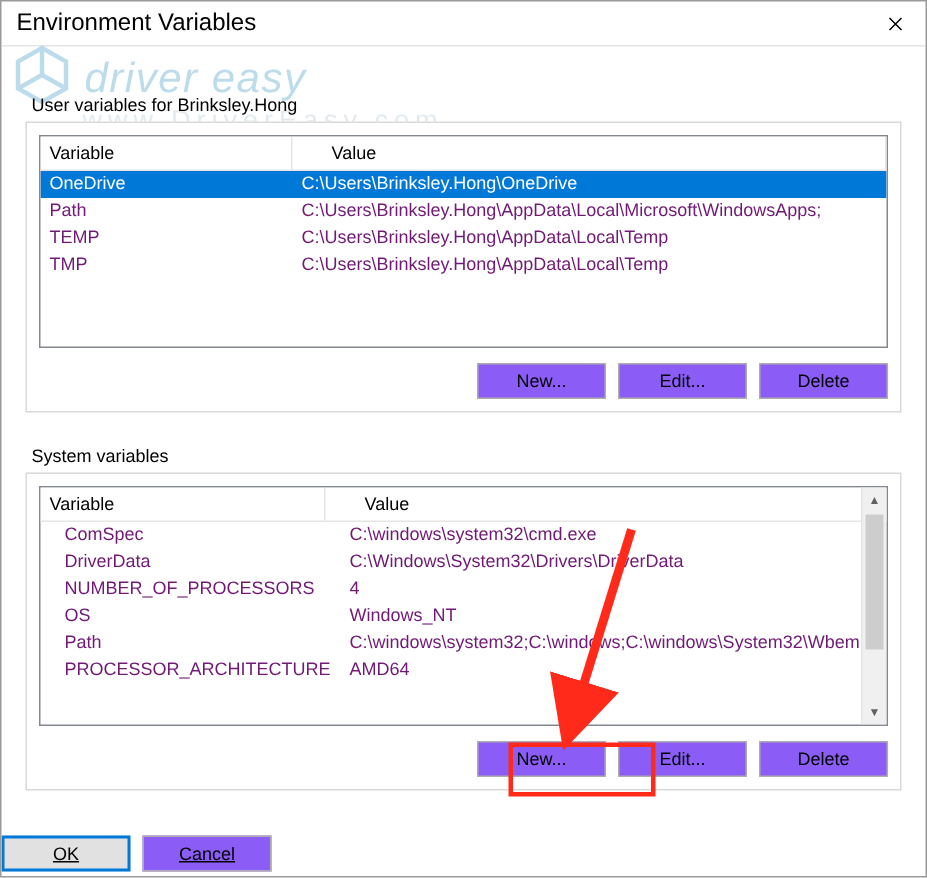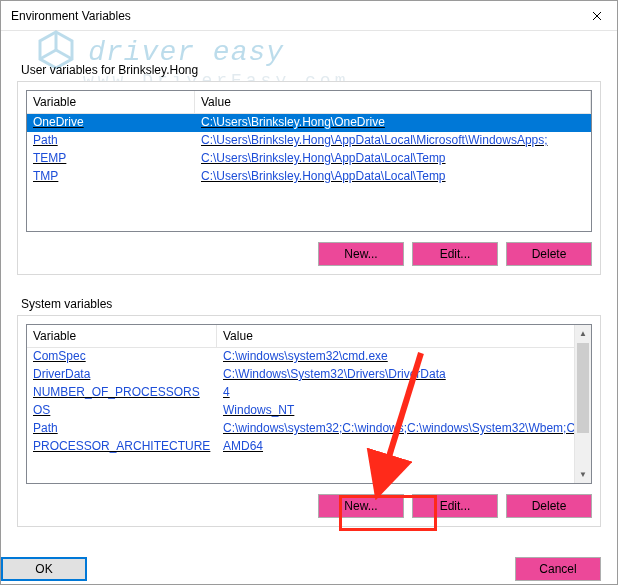--- a/index.html
+++ b/index.html
@@ -15,44 +15,43 @@
     border: 1px solid #9a9a9a;
   }
 
   
   .titlebar {
     height: 30px;
     border-bottom: 1px solid #e5e5e5;
     display: flex;
     align-items: center;
     padding: 0 8px 0 10px;
-    font-size: 12px;
+    font-size: 16px;
     color: #000;
   }
   .titlebar .title { flex: 1; }
   .titlebar .close {
     width: 40px;
     height: 30px;
     display: flex;
     align-items: center;
     justify-content: center;
     margin-right: -8px;
   }
   .titlebar .close svg { width: 10px; height: 10px; }
 
   
   .watermark {
     position: absolute;
-    left: 34px;
+    left: 6px;
     top: 28px;
     pointer-events: none;
     opacity: 0.4;
     color: #5aa9cf;
     font-weight: 300;
-    font-family: Liberation Mono, monospace;
   }
   .watermark .hex {
     display: inline-block;
     vertical-align: middle;
   }
   .watermark .t1 {
     font-size: 28px;
     font-style: italic;
     letter-spacing: 1px;
     display: inline-block;
@@ -96,49 +95,49 @@
   .listview.sys  { height: 160px; }
 
   .lv-header {
     display: flex;
     height: 23px;
     background: #fff;
     border-bottom: 1px solid #e5e5e5;
     font-size: 12px;
     color: #000;
     position: relative;
+    gap: 20px;
   }
   .lv-header .col {
     padding: 4px 6px;
     border-right: 1px solid #e5e5e5;
     white-space: nowrap;
     overflow: hidden;
   }
   .lv-header .col.var { width: 168px; }
   .lv-header .col.var2 { width: 190px; }
   .lv-header .col.val { flex: 1; }
 
   .lv-body {
     position: relative;
-    text-decoration: underline;
   }
   .lv-row {
     display: flex;
     height: 18px;
     font-size: 12px;
-    color: #1d4ed8;
+    color: #701a75;
     white-space: nowrap;
   }
   .lv-row .cell {
     padding: 1px 6px;
     overflow: hidden;
     text-overflow: clip;
   }
   .lv-row .cell.var { width: 168px; }
-  .lv-row .cell.var2 { width: 190px; }
+  .lv-row .cell.var2 { width: 190px; margin-left: 10px; }
   .lv-row .cell.val { flex: 1; overflow: hidden; }
   .lv-row.selected {
     background: #0078d7;
     color: #fff;
   }
 
   
   .vscroll {
     position: absolute;
     right: 0;
@@ -163,38 +162,39 @@
 
   .btnrow {
     display: flex;
     justify-content: flex-end;
     gap: 8px;
     margin-top: 10px;
   }
   button.win {
     width: 86px;
     height: 24px;
-    background: #ec4899;
+    background: #8b5cf6;
     border: 1px solid #adadad;
     font-family: inherit;
     font-size: 12px;
     color: #000;
     cursor: pointer;
     padding: 0;
   }
   button.win.primary {
     border: 2px solid #0078d7;
     background: #e1e1e1;
   }
 
   .bottom-row {
     display:flex;
-    justify-content:space-between;
+    justify-content:flex-start;
     gap:8px;
     padding: 14px 16px 0 0;
+    text-decoration: underline;
   }
 
   
   .highlight-box {
     position: absolute;
     border: 3px solid #ff2a1a;
     pointer-events: none;
     left: 338px;
     top: 494px;
     width: 98px;

